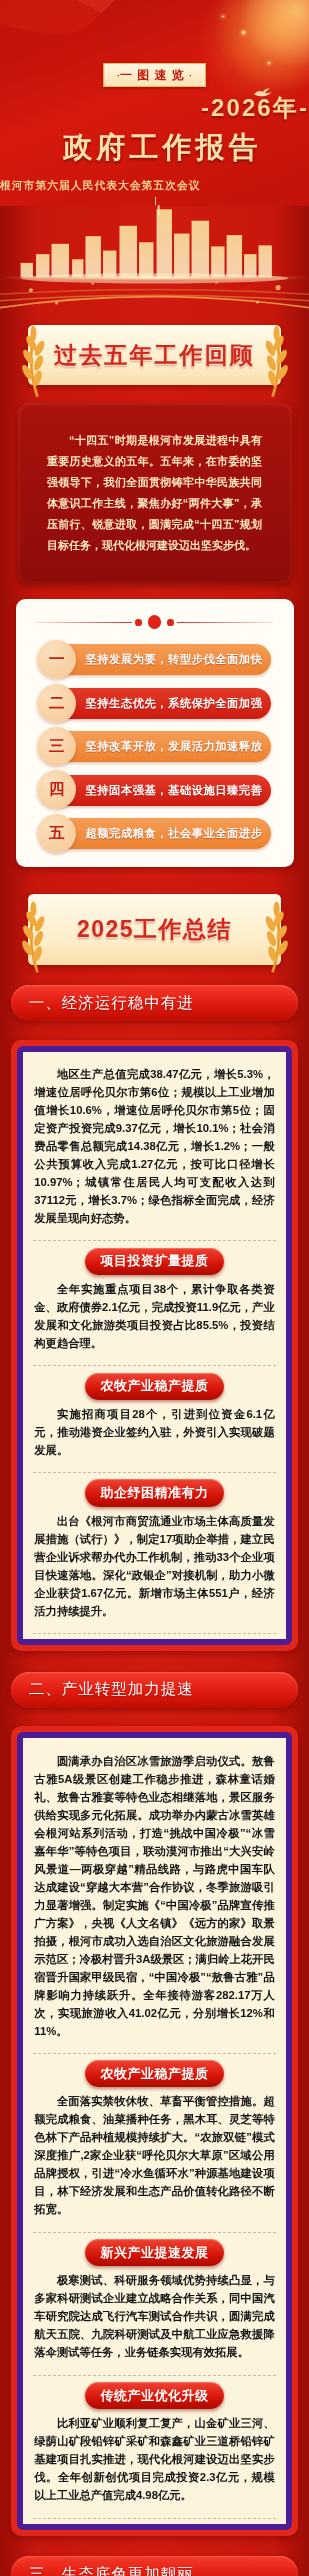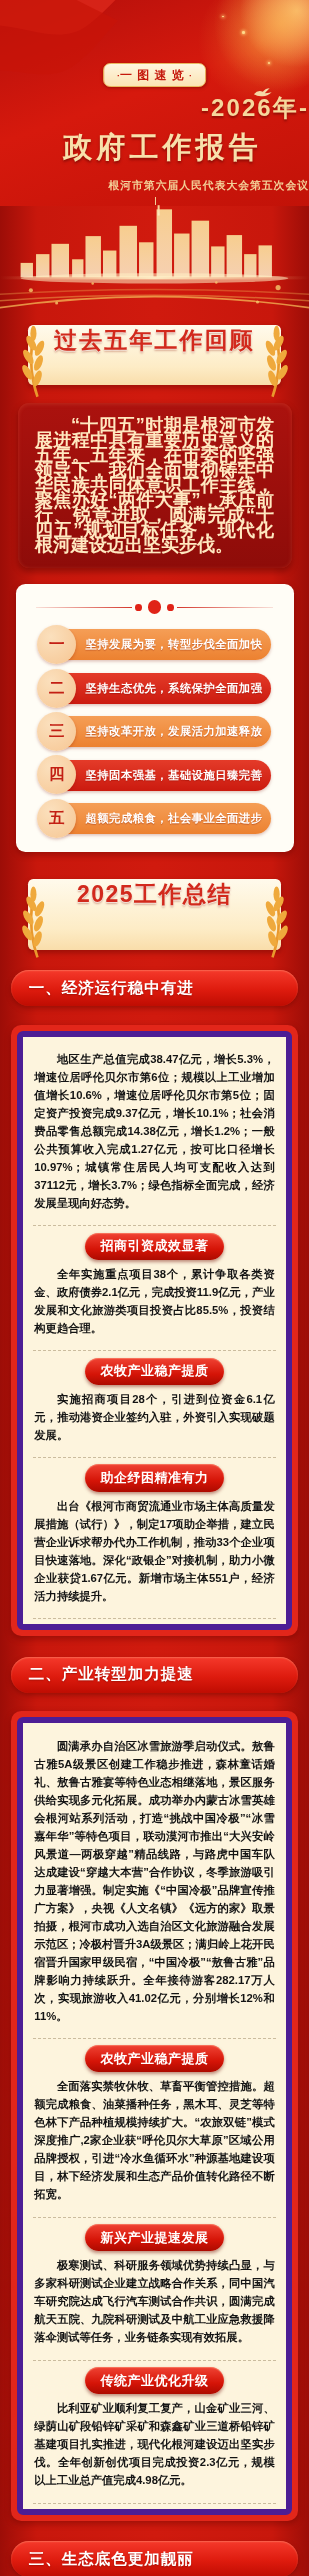--- a/index.html
+++ b/index.html
@@ -14,55 +14,55 @@
   .hero .flag{position:absolute;left:-20.6px;top:-31px;width:216px;height:165px;opacity:.9;}
   .hero .dust{position:absolute;right:0;top:0;width:155px;height:134px;
     background:
       radial-gradient(circle at 82% 18%,rgba(255,190,80,.55) 0,rgba(255,190,80,0) 40%),
       radial-gradient(circle at 92% 8%,rgba(255,220,140,.8) 0,rgba(255,220,140,0) 30%),
       radial-gradient(circle at 70% 30%,rgba(255,170,60,.35) 0,rgba(255,170,60,0) 45%);}
   .spark{position:absolute;border-radius:50%;background:#ffd98c;box-shadow:0 0 3.1px 1px rgba(255,210,120,.8);}
   .badge-pill{
     position:absolute;left:50%;top:63px;transform:translateX(-50%);
     background:linear-gradient(180deg,#fff6e0,#fbe3b4);
-    border:1px solid #e9b95f;border-radius:7px;padding:2.6px 13.4px;white-space:nowrap;
+    border:1px solid #e9b95f;border-radius:0;padding:2.6px 13.4px;white-space:nowrap;
     color:#c5180c;font-size:12px;font-weight:bold;letter-spacing:5.2px;
     box-shadow:0 1px 3.1px rgba(90,5,0,.45);}
   .badge-pill .dot{color:#c5180c;font-size:9.3px;letter-spacing:0;}
   .hero-year{position:absolute;left:0;right:0;top:92px;text-align:right;
     color:#f6d79c;font-size:24px;font-weight:bold;letter-spacing:2.1px;
     text-shadow:0 1.5px 2.1px rgba(90,5,0,.5);}
   .hero-title{position:absolute;left:16px;right:0;top:128px;text-align:center;
     color:#f8e0ab;font-size:29px;font-weight:bold;letter-spacing:4.1px;
     text-shadow:0 2.1px 2.6px rgba(90,5,0,.55);}
-  .hero-sub{position:absolute;left:0;right:0;top:179px;text-align:right;
+  .hero-sub{position:absolute;left:0;right:0;top:179px;text-align:left;
     color:#f3cf97;font-size:10.8px;font-weight:bold;letter-spacing:1px;}
   .hero-tick{position:absolute;left:50%;bottom:1px;width:1px;height:8.2px;background:#f3cf97;}
   .dove{position:absolute;fill:#f7e2ae;opacity:.95;}
   
   .skyline{position:relative;height:106px;margin-top:-1px;}
   .skyline svg{display:block;}
   
   .banner{position:relative;margin:14.4px 28px 0 28px;border-radius:5.2px;
     background:linear-gradient(180deg,#fffaec 0%,#fdecc6 70%,#f9ddaa 100%);
     box-shadow:0 2.1px 5.2px rgba(90,5,0,.4);
-    display:flex;align-items:flex-start;justify-content:center;}
+    display:flex;align-items:center;justify-content:center;}
   .banner .btitle{color:#d2291c;font-weight:bold;text-shadow:0 1px 0 rgba(255,255,255,.6),0 2.1px 2.1px rgba(140,20,5,.35);}
   .banner .wheat{position:absolute;top:-6.2px;width:49px;height:140%;}
   .banner .wheat.left{left:-15.5px;}
   .banner .wheat.right{right:-15.5px;transform:scaleX(-1);}
   .review-banner{height:60px;}
   .review-banner .btitle{font-size:23px;letter-spacing:2.1px;}
   .summary-banner{height:71px;margin-top:27px;}
   .summary-banner .btitle{font-size:23px;letter-spacing:1.5px;}
   
   .intro-box{margin:17.5px 17.5px 0 17.5px;border-radius:11.3px;padding:11.3px 13.4px;
     background:linear-gradient(180deg,#ab120e 0%,#8e0c09 100%);
     box-shadow:inset 0 1px 4.1px rgba(255,120,80,.25),0 3.1px 6.2px rgba(80,4,0,.45);}
-  .intro-box p{margin:4px;color:#ffe8c0;font-size:18px;line-height:15px;font-weight:bold;
+  .intro-box p{margin:16px;color:#ffe8c0;font-size:11px;line-height:21px;font-weight:bold;
     text-align:justify;text-indent:2em;}
   
   .white-card{margin:15.5px 15.5px 0 15.5px;border-radius:9.3px;background:#fffdf6;
     padding:13.4px 0 5.2px 0;box-shadow:0 2.6px 6.2px rgba(90,5,0,.4);}
   .divider{display:flex;align-items:center;margin:3.1px 20.6px 15.5px 20.6px;}
   .divider .line{flex:1;height:1px;background:linear-gradient(90deg,rgba(212,55,44,.15),#d4372c);}
   .divider .line.r{background:linear-gradient(270deg,rgba(212,55,44,.15),#d4372c);}
   .divider .d{border-radius:50%;background:#e02317;}
   .divider .d.small{width:6.7px;height:6.7px;margin:0 3.1px;}
   .divider .d.big{width:13.4px;height:13.4px;margin:0 3.1px;}
@@ -73,21 +73,21 @@
   .ach .cap{position:absolute;left:-8.2px;top:-4.1px;width:39px;height:39px;border-radius:50%;
     background:radial-gradient(circle at 35% 30%,#fbe0bd,#f6c693);
     display:flex;align-items:center;justify-content:center;
     color:#c32014;font-size:15.5px;font-weight:bold;box-shadow:0 1.5px 3.1px rgba(120,10,0,.25);}
   .ach .txt{color:#fff;font-size:11.3px;font-weight:bold;letter-spacing:0.5px;
     text-shadow:0 1px 1px rgba(120,10,0,.35);}
   
   .sec-header{margin:20.6px 11.3px 0 11.3px;border-radius:515px;padding:7.7px 17.5px;
     background:linear-gradient(180deg,#f5392b 0%,#de1b0e 55%,#bf0c02 100%);
     box-shadow:0 2.6px 5.2px rgba(110,8,0,.5),inset 0 1px 1.5px rgba(255,150,120,.5);}
-  .sec-header .stitle{color:#fff;font-size:15.5px;font-weight:bold;letter-spacing:1px;
+  .sec-header .stitle{color:#fff;font-size:15.5px;font-weight:normal;letter-spacing:1px;
     text-shadow:0 1px 1.5px rgba(120,10,0,.5);}
   .sec-box{margin:18.5px 11.3px 0 11.3px;border-radius:10.3px;background:#e2261a;
     padding:5.7px;box-shadow:0 2.6px 6.2px rgba(100,6,0,.45);}
   .sec-inner{border-radius:6.2px;background:#fdf4dd;border:6px solid #4c1d95;
     padding:8.2px 10.3px 4.1px 10.3px;}
   .block{padding-bottom:6.2px;margin-bottom:6.2px;border-bottom:1px dashed #cbbc9e;}
   .block:last-child{margin-bottom:1px;}
   .block p{margin:5.2px 1px 7.2px 1px;color:#141414;font-size:11.3px;line-height:18px;
     font-weight:bold;text-align:justify;text-indent:2em;}
   .sub-badge{display:block;margin:5.2px auto 1px auto;width:max-content;max-width:90%;
@@ -264,21 +264,21 @@
 
   <div class="sec-header">
     <div class="stitle">一、经济运行稳中有进</div>
   </div>
   <div class="sec-box">
     <div class="sec-inner">
       <div class="block">
         <p>地区生产总值完成38.47亿元，增长5.3%，增速位居呼伦贝尔市第6位；规模以上工业增加值增长10.6%，增速位居呼伦贝尔市第5位；固定资产投资完成9.37亿元，增长10.1%；社会消费品零售总额完成14.38亿元，增长1.2%；一般公共预算收入完成1.27亿元，按可比口径增长10.97%；城镇常住居民人均可支配收入达到37112元，增长3.7%；绿色指标全面完成，经济发展呈现向好态势。</p>
       </div>
       <div class="block">
-        <span class="sub-badge">招商引资成效显著</span>
+        <span class="sub-badge">项目投资扩量提质</span>
         <p>全年实施重点项目38个，累计争取各类资金、政府债券2.1亿元，完成投资11.9亿元，产业发展和文化旅游类项目投资占比85.5%，投资结构更趋合理。</p>
       </div>
       <div class="block">
         <span class="sub-badge">农牧产业稳产提质</span>
         <p>实施招商项目28个，引进到位资金6.1亿元，推动港资企业签约入驻，外资引入实现破题发展。</p>
       </div>
       <div class="block">
         <span class="sub-badge">助企纾困精准有力</span>
         <p>出台《根河市商贸流通业市场主体高质量发展措施（试行）》，制定17项助企举措，建立民营企业诉求帮办代办工作机制，推动33个企业项目快速落地。深化“政银企”对接机制，助力小微企业获贷1.67亿元。新增市场主体551户，经济活力持续提升。</p>
       </div>

